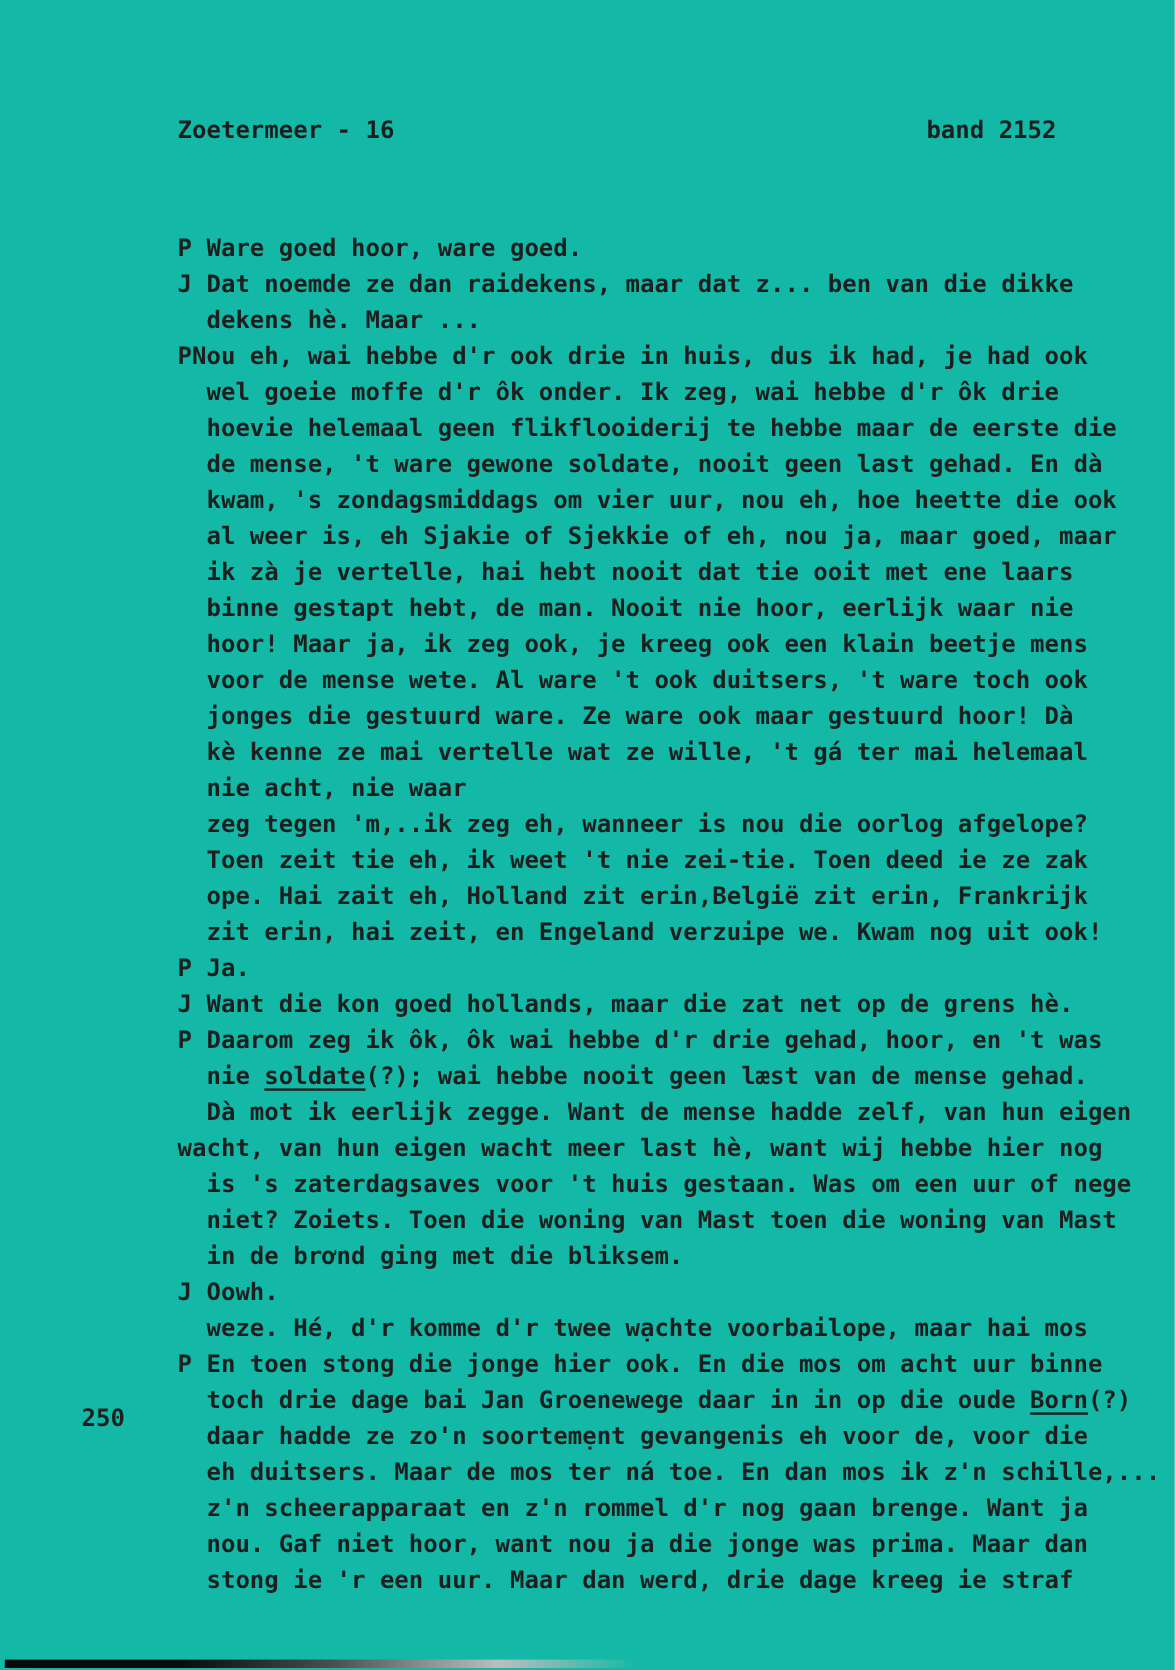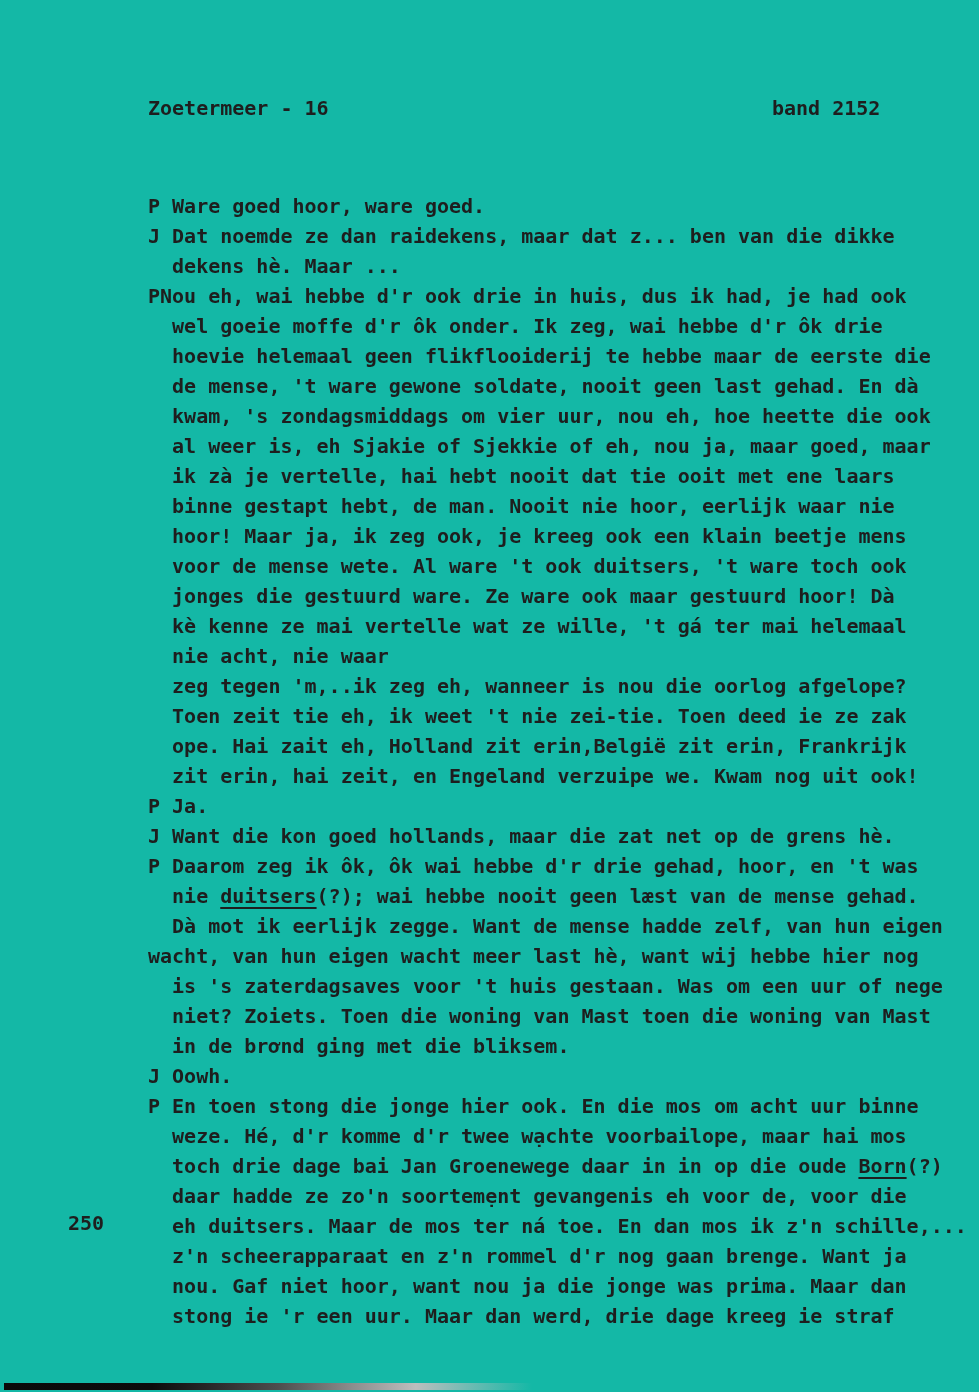--- a/index.html
+++ b/index.html
@@ -32,21 +32,20 @@
     font-size: 20px;
     line-height: 30px;
     white-space: pre;
   }
   .margin-num {
     position: absolute;
     left: 68px;
     top: 1166px;
     font-size: 20px;
     line-height: 30px;
-    margin-top: 42px;
   }
   .transcript {
     position: absolute;
     left: 148px;
     top: 152px;
     width: 830px;
     font-size: 20px;
     line-height: 30px;
     margin-top: 39px;
   }
@@ -95,29 +94,29 @@
       <div class="line"><span>  jonges die gestuurd ware. Ze ware ook maar gestuurd hoor! Dà</span></div>
       <div class="line"><span>  kè kenne ze mai vertelle wat ze wille, 't gá ter mai helemaal</span></div>
       <div class="line"><span>  nie acht, nie waar</span></div>
       <div class="line"><span>  zeg tegen 'm,..ik zeg eh, wanneer is nou die oorlog afgelope?</span></div>
       <div class="line"><span>  Toen zeit tie eh, ik weet 't nie zei-tie. Toen deed ie ze zak</span></div>
       <div class="line"><span>  ope. Hai zait eh, Holland zit erin,België zit erin, Frankrijk</span></div>
       <div class="line"><span>  zit erin, hai zeit, en Engeland verzuipe we. Kwam nog uit ook!</span></div>
       <div class="line"><span>P Ja.</span></div>
       <div class="line"><span>J Want die kon goed hollands, maar die zat net op de grens hè.</span></div>
       <div class="line"><span>P Daarom zeg ik ôk, ôk wai hebbe d'r drie gehad, hoor, en 't was</span></div>
-      <div class="line"><span>  nie </span><span class="underline">duitsers</span><span>(?); wai hebbe nooit geen læst van de mense gehad.</span></div>
+      <div class="line"><span>  nie </span><span class="underline">soldate</span><span>(?); wai hebbe nooit geen læst van de mense gehad.</span></div>
       <div class="line"><span>  Dà mot ik eerlijk zegge. Want de mense hadde zelf, van hun eigen</span></div>
       <div class="line"><span>wacht, van hun eigen wacht meer last hè, want wij hebbe hier nog</span></div>
       <div class="line"><span>  is 's zaterdagsaves voor 't huis gestaan. Was om een uur of nege</span></div>
       <div class="line"><span>  niet? Zoiets. Toen die woning van Mast toen die woning van Mast</span></div>
       <div class="line"><span>  in de brơnd ging met die bliksem.</span></div>
       <div class="line"><span>J Oowh.</span></div>
+      <div class="line"><span>  weze. Hé, d'r komme d'r twee wạchte voorbailope, maar hai mos</span></div>
       <div class="line"><span>P En toen stong die jonge hier ook. En die mos om acht uur binne</span></div>
-      <div class="line"><span>  weze. Hé, d'r komme d'r twee wạchte voorbailope, maar hai mos</span></div>
       <div class="line"><span>  toch drie dage bai Jan Groenewege daar in in op die oude </span><span class="underline">Born</span><span>(?)</span></div>
       <div class="line"><span>  daar hadde ze zo'n soortemẹnt gevangenis eh voor de, voor die</span></div>
       <div class="line"><span>  eh duitsers. Maar de mos ter ná toe. En dan mos ik z'n schille,...</span></div>
       <div class="line"><span>  z'n scheerapparaat en z'n rommel d'r nog gaan brenge. Want ja</span></div>
       <div class="line"><span>  nou. Gaf niet hoor, want nou ja die jonge was prima. Maar dan</span></div>
       <div class="line"><span>  stong ie 'r een uur. Maar dan werd, drie dage kreeg ie straf</span></div>
     </div>
   <div class="scan-bar"></div>
 </div>
 

